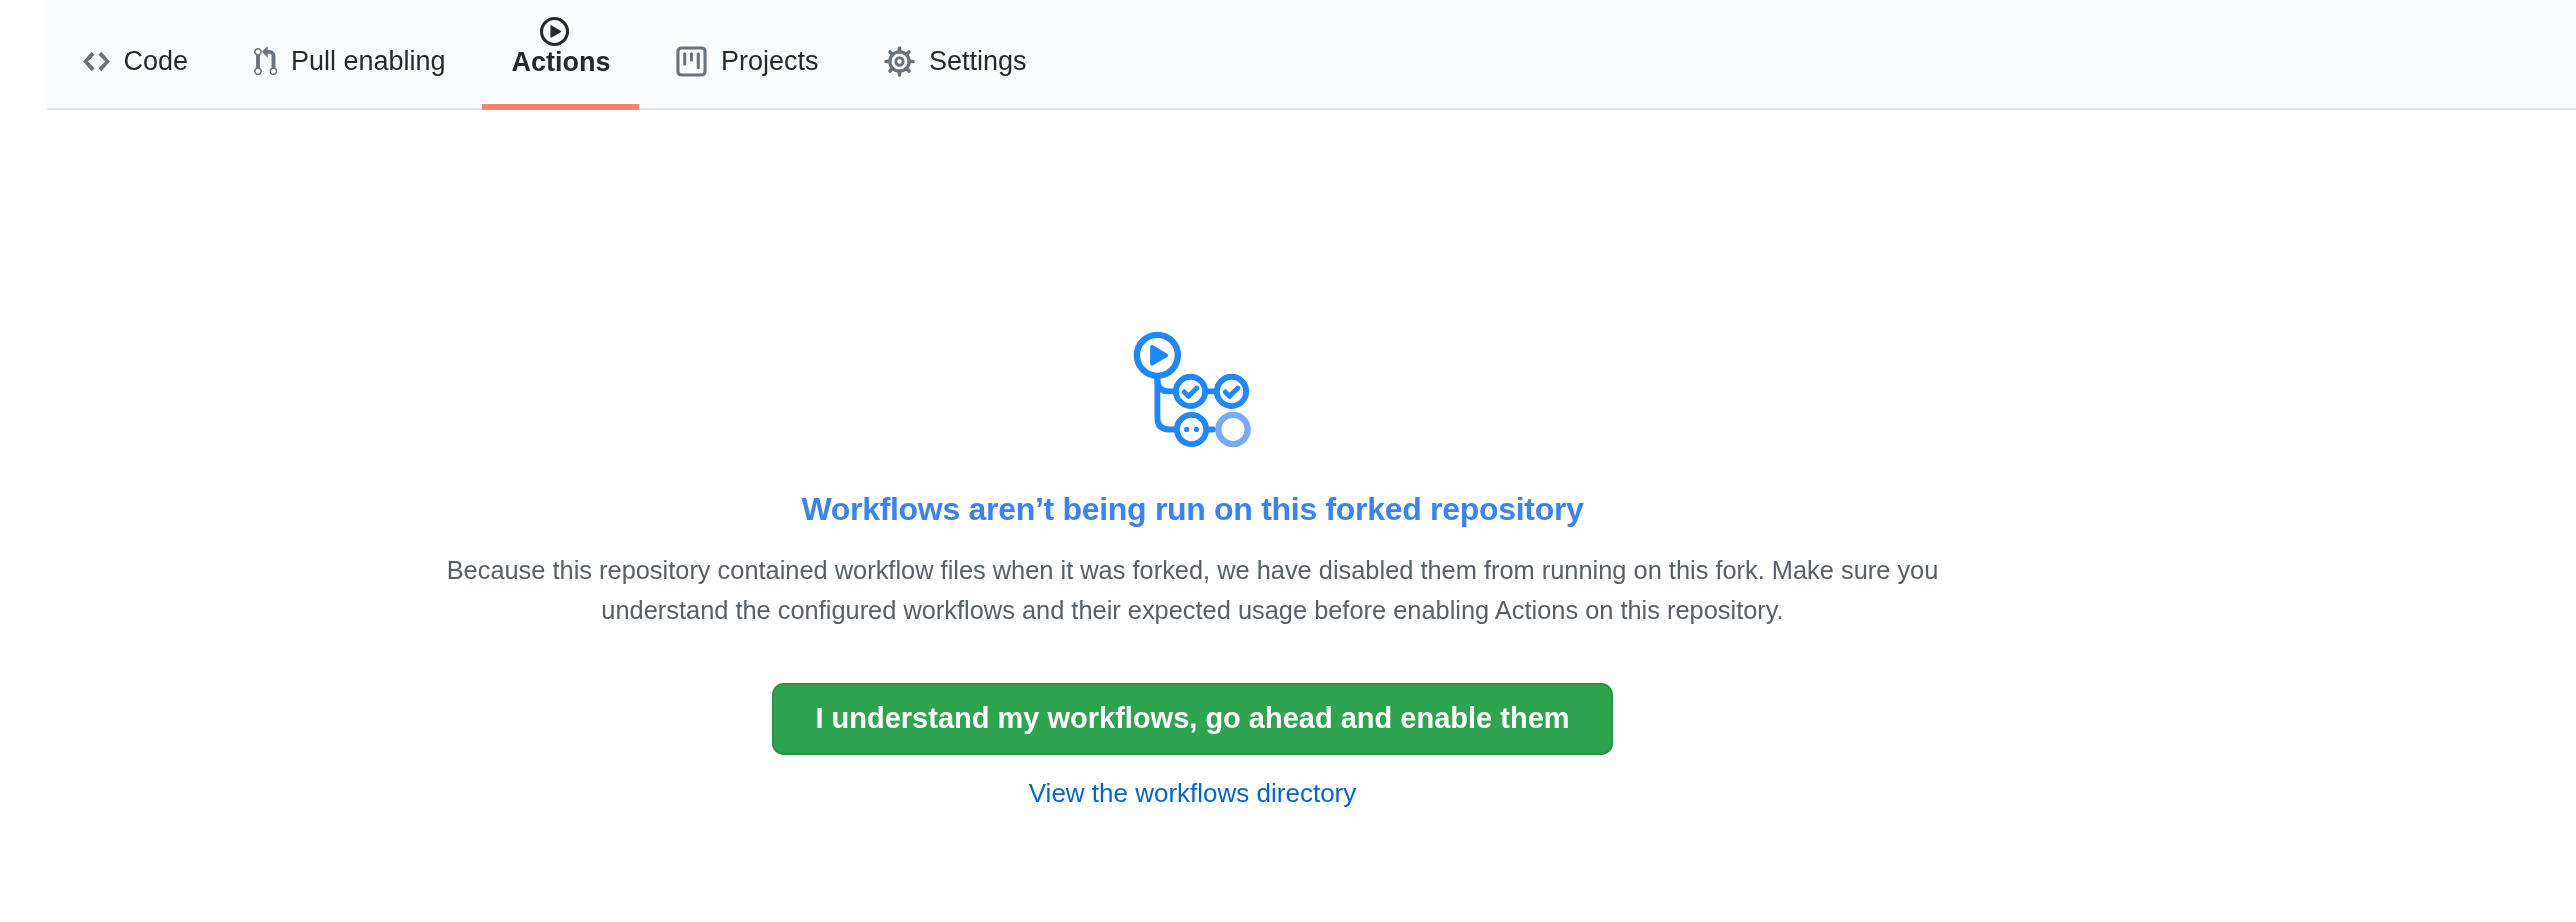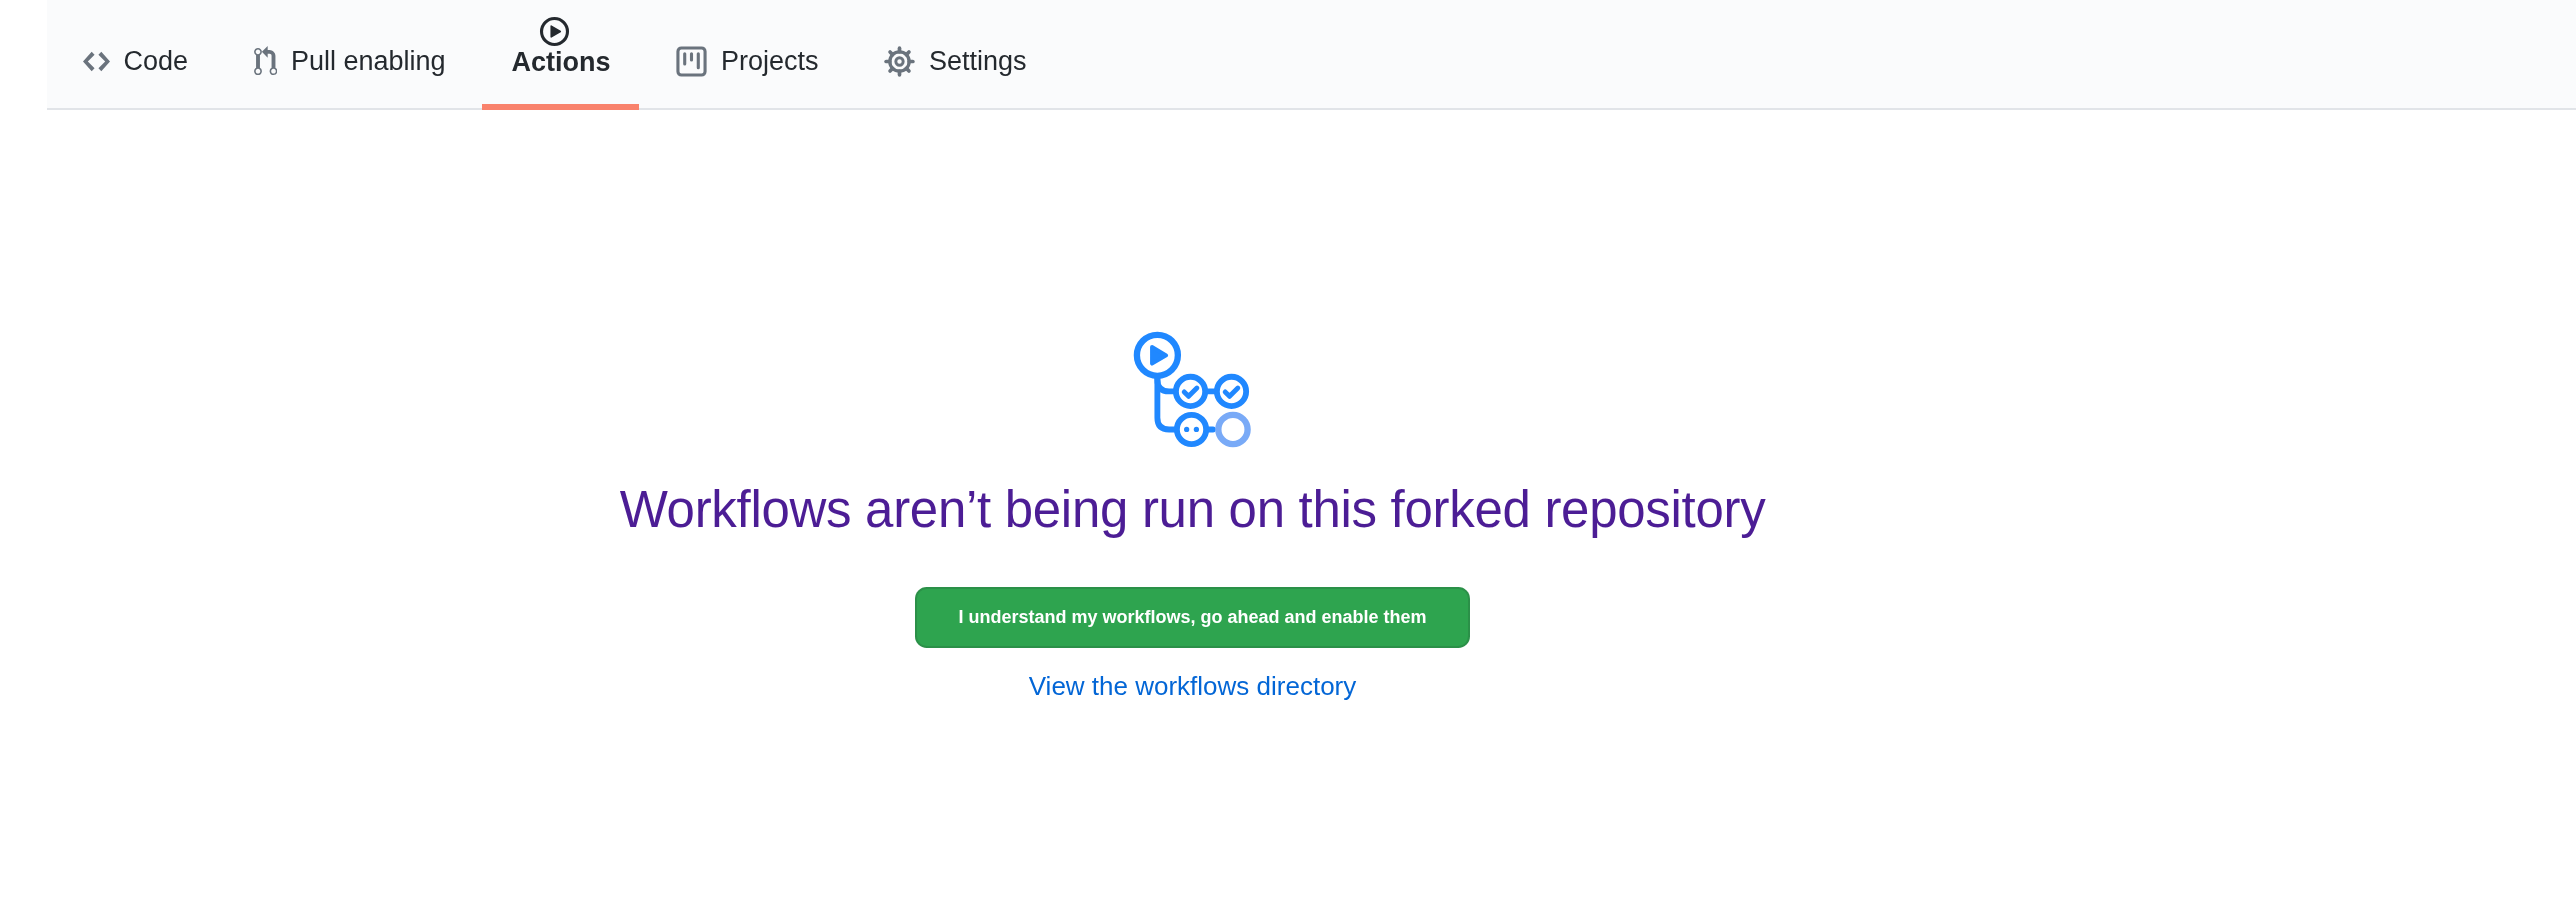--- a/index.html
+++ b/index.html
@@ -49,42 +49,42 @@
   
   .main { padding-top: 219px; }
   .content {
     width: 1583px;
     margin-left: 401px;
     text-align: center;
   }
   .illustration { display: block; margin: 0 auto; }
   .bs-title {
     margin: 37px 0 0 0;
-    font-size: 51px;
+    font-size: 32px;
     line-height: 49px;
-    font-weight: 400;
+    font-weight: 700;
     letter-spacing: -0.3px;
-    color: #4c1d95;
+    color: #3b82f6;
   }
   .bs-desc {
     margin: 15.6px auto 0 auto;
     max-width: 1583px;
     font-size: 25.4px;
     line-height: 40px;
     color: #586069;
   }
   .btn-row { margin-top: 53px; }
   .enable-btn {
     display: inline-block;
-    height: 61px;
+    height: 72px;
     padding: 0 41px;
     background: #2ea44f;
     color: #ffffff;
     font-family: inherit;
-    font-size: 18px;
+    font-size: 29px;
     font-weight: 700;
     line-height: 57px;
     border: 2px solid rgba(27, 31, 35, 0.15);
     border-radius: 11.7px;
     cursor: pointer;
   }
   .link-row { margin-top: 24px; }
   .wf-link {
     display: inline-block;
     color: #0366d6;
@@ -170,20 +170,21 @@
 
       <circle cx="62" cy="103" r="15" fill="#ffffff" stroke="#2088ff" stroke-width="6"></circle>
       <circle cx="57" cy="103" r="2.7" fill="#2088ff"></circle>
       <circle cx="67" cy="103" r="2.7" fill="#2088ff"></circle>
 
       <circle cx="104.5" cy="103" r="15" fill="#ffffff" stroke="#79aaf7" stroke-width="6.5"></circle>
     </svg>
 
     <h1 class="bs-title">Workflows aren’t being run on this forked repository</h1>
 
+    <p class="bs-desc">Because this repository contained workflow files when it was forked, we have disabled them from running on this fork. Make sure you understand the configured workflows and their expected usage before enabling Actions on this repository.</p>
 
     <div class="btn-row">
       <button class="enable-btn">I understand my workflows, go ahead and enable them</button>
     </div>
 
     <div class="link-row">
       <a class="wf-link">View the workflows directory</a>
     </div>
 
   </div>

